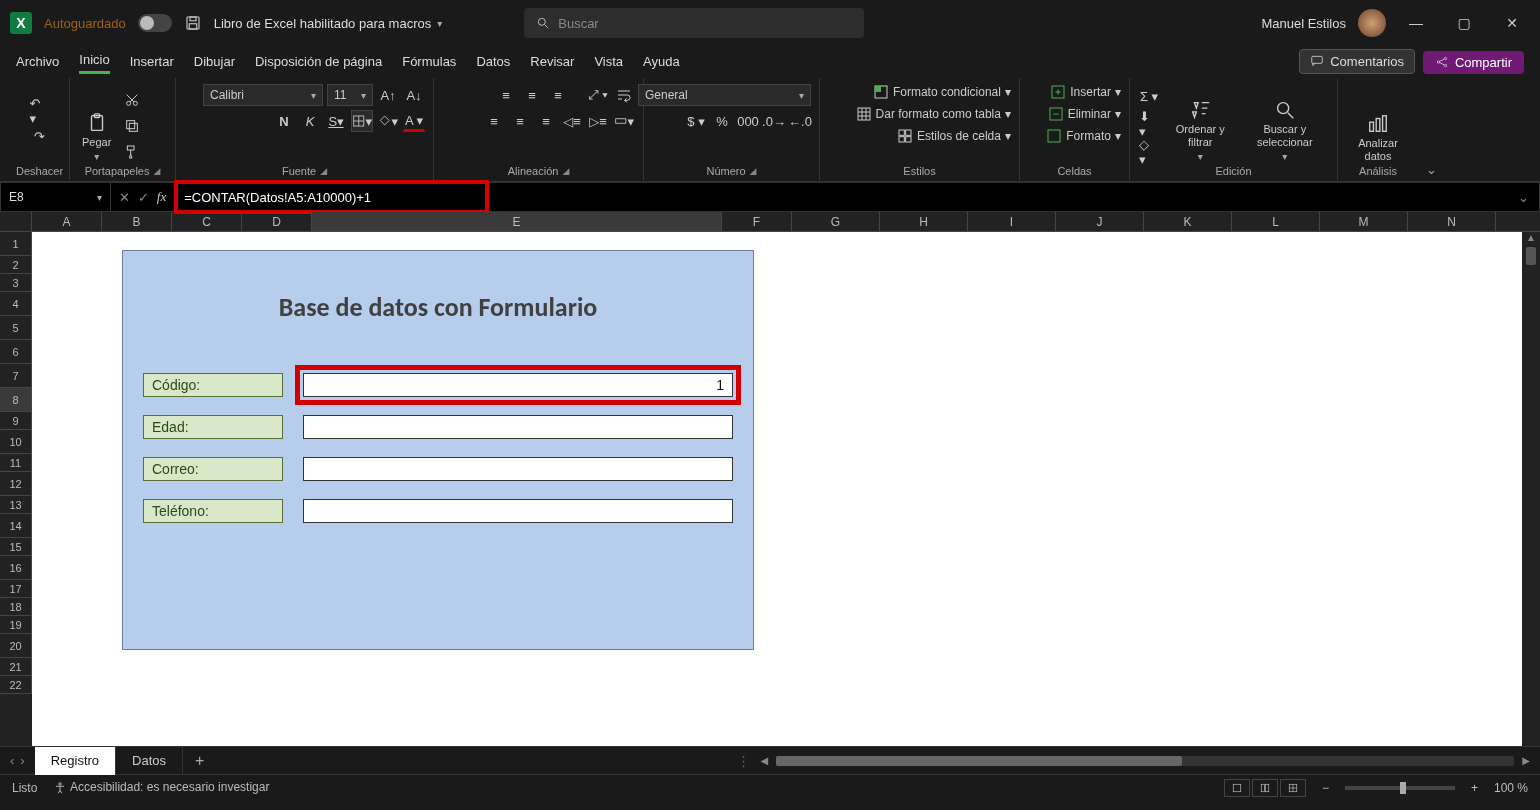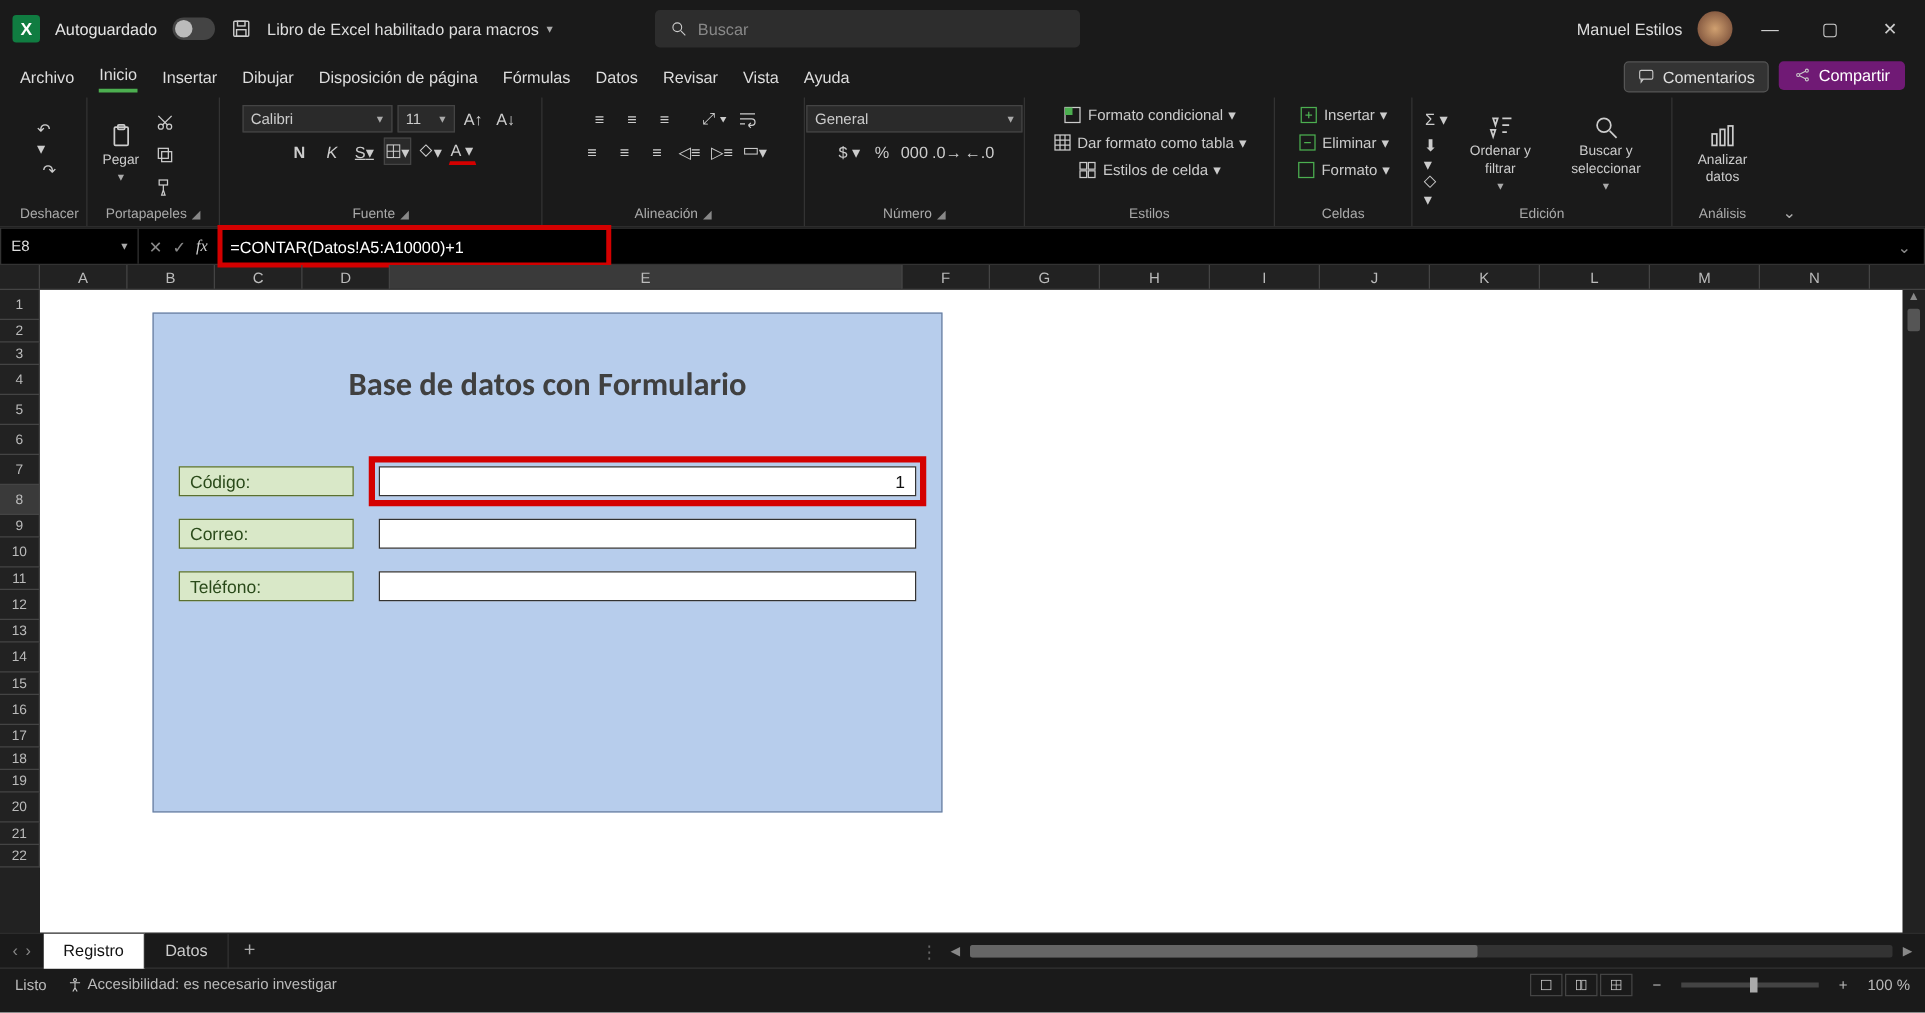--- a/index.html
+++ b/index.html
@@ -1,44 +1,44 @@
 <!DOCTYPE html>
 <html><head>
 <meta charset="utf-8">
 <style>
   * { box-sizing: border-box; margin: 0; padding: 0; font-family: "Segoe UI", Arial, sans-serif; }
   body { background:#1a1a1a; color:#ddd; width:1540px; height:810px; overflow:hidden; font-size:13px; }
   
   
   .titlebar { height:46px; background:#1a1a1a; display:flex; align-items:center; padding:0 10px; gap:12px; }
   .excel-logo { width:22px; height:22px; background:#107c41; border-radius:3px; display:flex; align-items:center; justify-content:center; color:#fff; font-weight:bold; font-size:14px; }
-  .autosave-label { color:#e5e5e5; font-size:13px; }
+  .autosave-label { color:#a16207; font-size:13px; }
   .toggle { width:34px; height:18px; background:#444; border-radius:10px; position:relative; }
   .toggle::after { content:""; position:absolute; width:14px; height:14px; background:#bbb; border-radius:50%; top:2px; left:2px; }
   .save-icon { width:18px; height:18px; color:#ccc; }
   .doc-title { color:#ddd; font-size:13px; display:flex; align-items:center; gap:6px; }
   .chevron { font-size:10px; color:#aaa; }
   .search-box { flex:0 0 340px; margin-left:70px; height:30px; background:#2d2d2d; border-radius:4px; display:flex; align-items:center; padding:0 12px; gap:8px; color:#888; }
   .spacer { flex:1; }
   .user-name { color:#ddd; font-size:13px; }
   .avatar { width:28px; height:28px; border-radius:50%; background:radial-gradient(circle,#d0a070,#6a4030); }
   .win-btn { width:36px; height:30px; display:flex; align-items:center; justify-content:center; color:#ccc; font-size:14px; }
   
   
   .menutabs { height:30px; display:flex; align-items:center; gap:20px; padding:0 16px; color:#ddd; font-size:13px; }
   .menutab { cursor:pointer; padding:4px 0; }
   .menutab.active { border-bottom:3px solid #4caf50; }
-  .menu-right { margin-left:auto; display:flex; gap:8px; align-items:flex-start; }
+  .menu-right { margin-left:auto; display:flex; gap:8px; align-items:flex-end; }
   .comments-btn { background:#333; border:1px solid #555; padding:4px 10px; border-radius:4px; display:flex; align-items:center; gap:6px; }
   .share-btn { background:#701a75; color:#fff; padding:4px 12px; border-radius:4px; display:flex; align-items:center; gap:6px; }
   
   
   .ribbon { height:106px; background:#1a1a1a; border-bottom:1px solid #333; display:flex; padding:2px 10px 0 10px; }
   .rgroup { display:flex; flex-direction:column; border-right:1px solid #333; padding:0 8px; }
-  .rgroup-body { flex:1; display:flex; align-items:center; gap:6px; padding-top:6px; color:#ccc; }
+  .rgroup-body { flex:1; display:flex; align-items:flex-end; gap:6px; padding-top:6px; color:#ccc; }
   .rgroup-label { text-align:center; font-size:11px; color:#aaa; padding:2px 0 4px 0; display:flex; justify-content:center; align-items:center; gap:4px; }
   .dialog-launcher { font-size:9px; color:#888; }
   .rbtn { display:flex; flex-direction:column; align-items:center; gap:2px; font-size:11px; color:#ccc; padding:0 4px; text-align:center; line-height:1.2; }
   .rbtn svg, .rbtn .ico { width:22px; height:22px; }
   .vstack { display:flex; flex-direction:column; gap:4px; }
   .hstack { display:flex; gap:4px; align-items:center; }
   .dd { width:120px; height:22px; background:#2a2a2a; border:1px solid #444; display:flex; align-items:center; padding:0 6px; justify-content:space-between; font-size:12px; }
   .dd.sm { width:46px; }
   .smallbtn { width:22px; height:22px; display:flex; align-items:center; justify-content:center; border:1px solid transparent; font-size:13px; color:#ccc; }
   .smallbtn.border { border-color:#444; background:#2a2a2a; }
@@ -446,20 +446,26 @@
       <div class="form-title">Base de datos con Formulario</div>
       <div class="form-row first">
         <div class="form-label">Código:</div>
         <div class="highlight-box" style="flex:1">
           <div class="form-input">
               <span>1</span>
             </div>
         </div>
       </div>
       <div class="form-row">
+        <div class="form-label">Edad:</div>
+        <div class="form-input">
+            <span></span>
+          </div>
+      </div>
+      <div class="form-row">
         <div class="form-label">Correo:</div>
         <div class="form-input">
             <span></span>
           </div>
       </div>
       <div class="form-row">
         <div class="form-label">Teléfono:</div>
         <div class="form-input">
             <span></span>
           </div>

